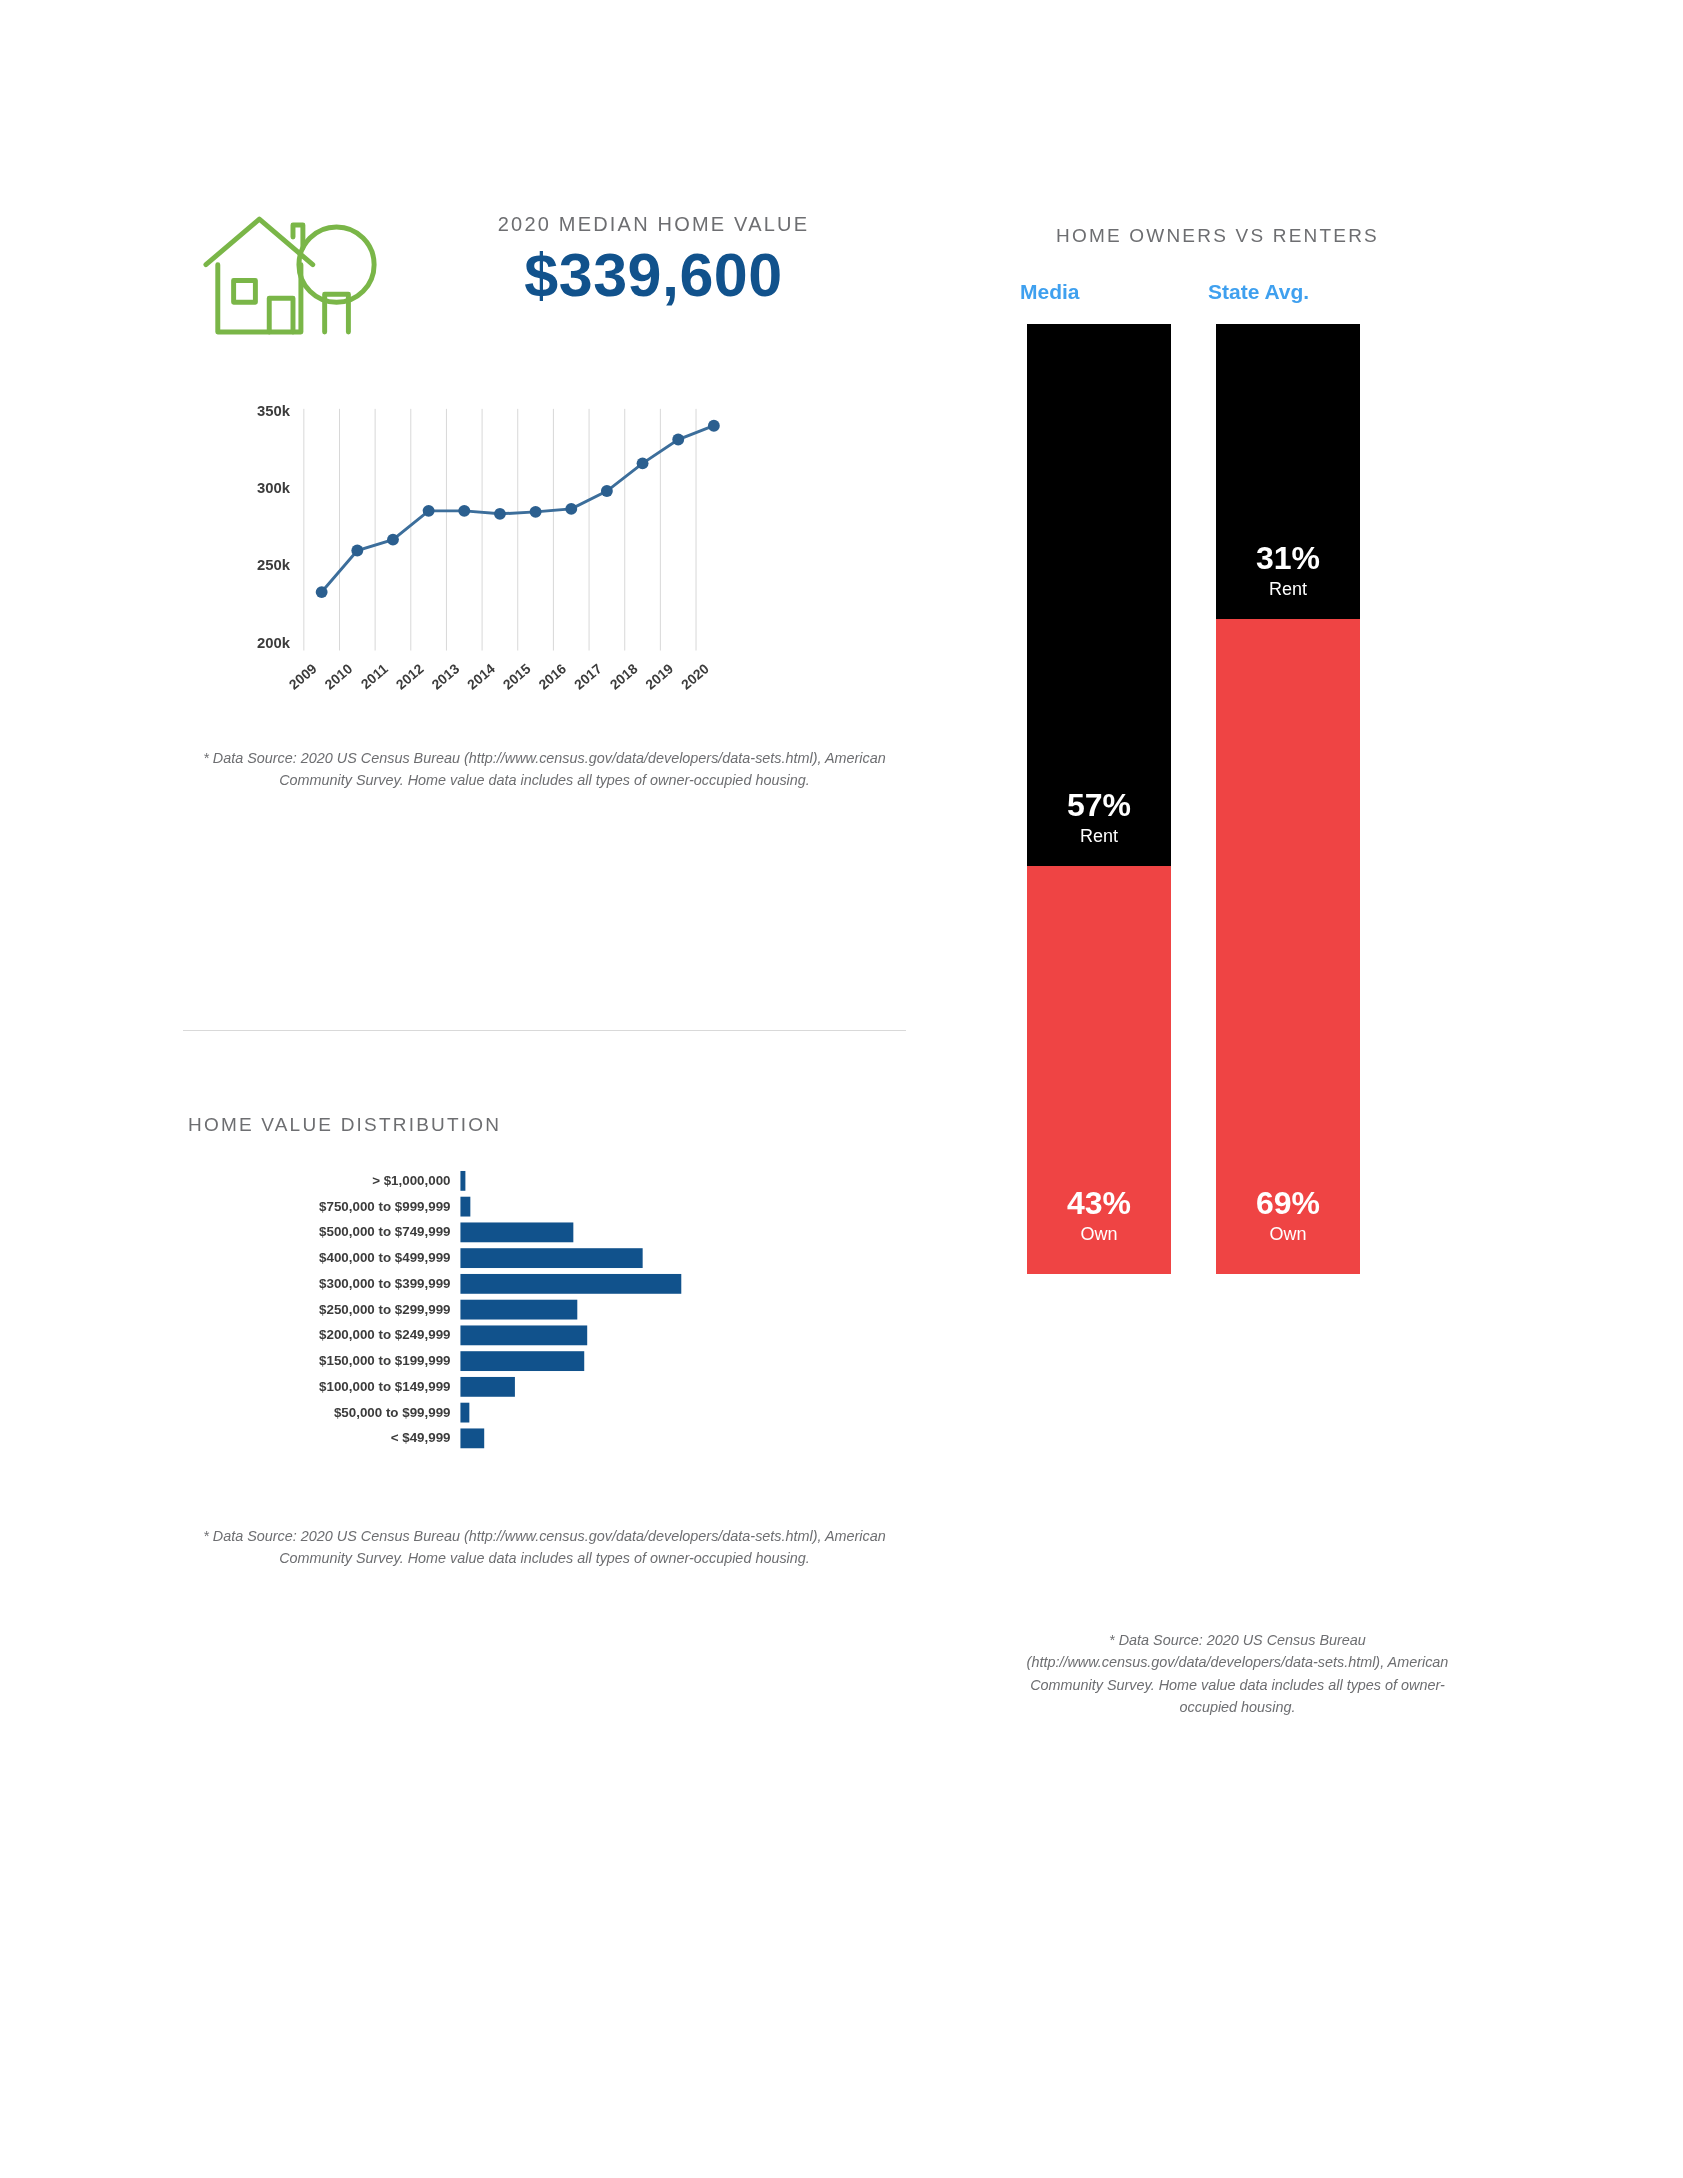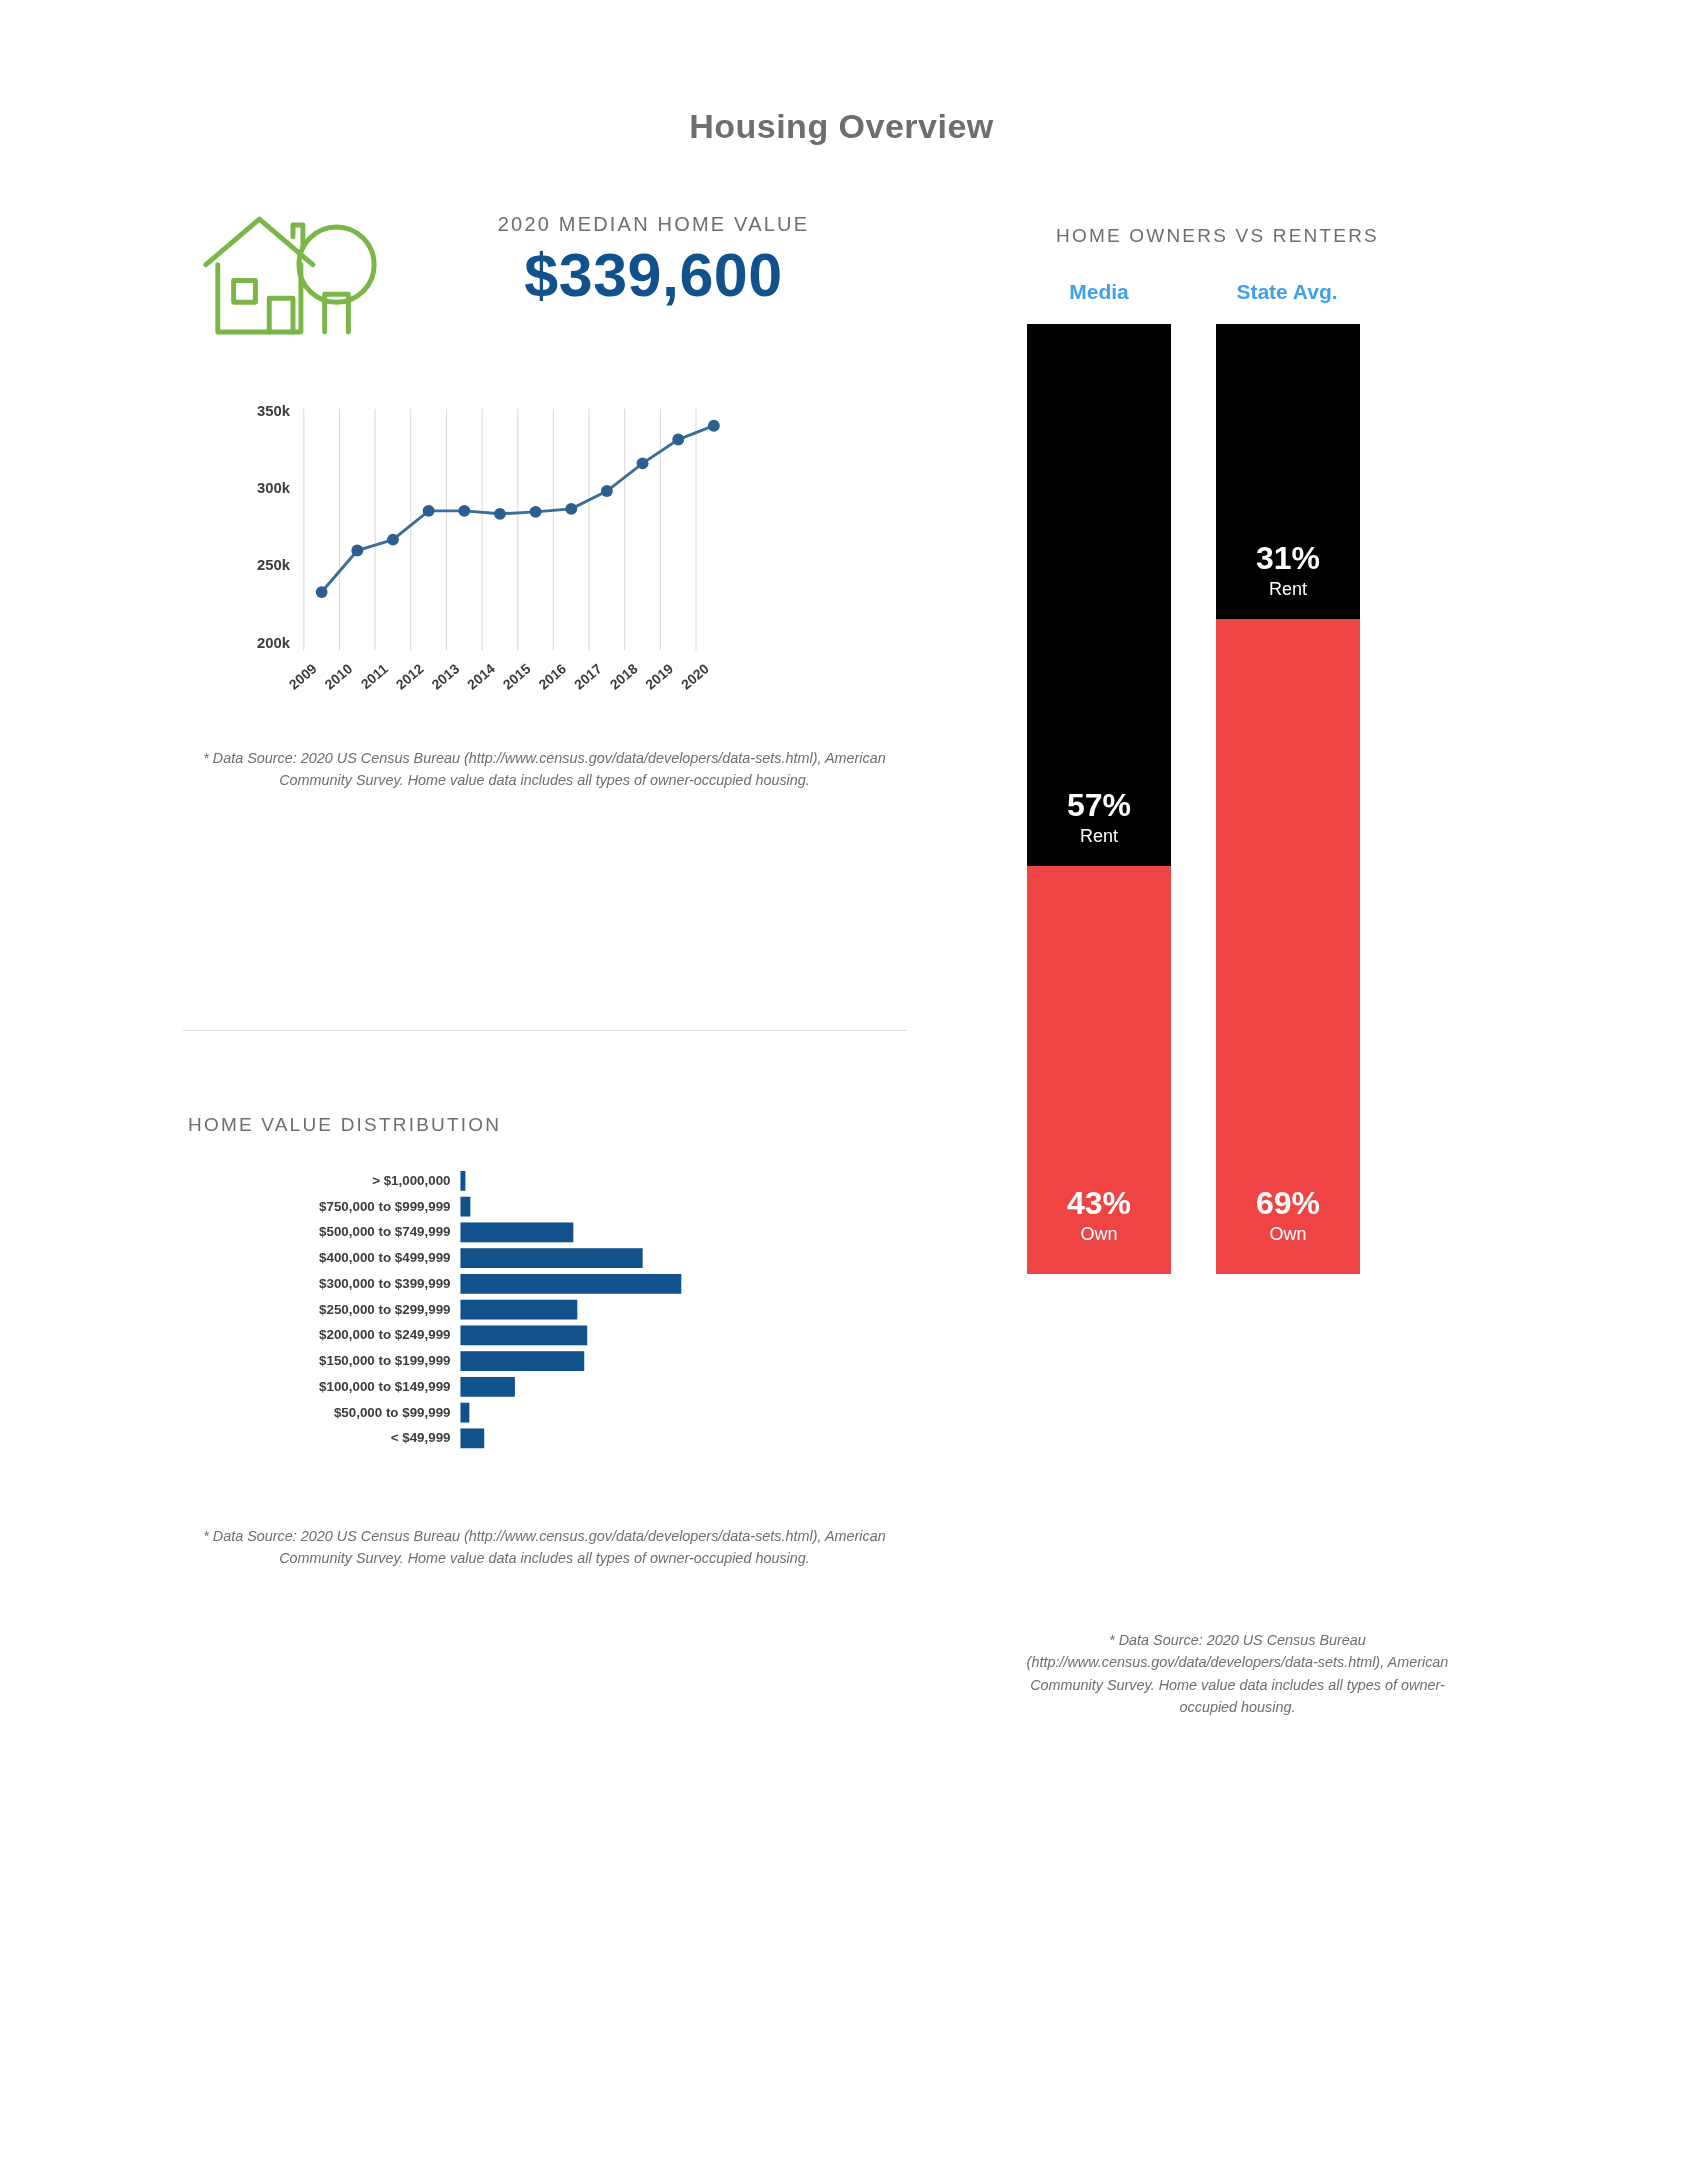--- a/index.html
+++ b/index.html
@@ -149,21 +149,20 @@
     letter-spacing: 2.2px;
     color: #6d6e71;
     font-weight: 500;
   }
   .col-head {
     position: absolute;
     top: 87px;
     font-size: 21px;
     font-weight: bold;
     color: #3fa0ef;
-    text-align: center;
     width: 158px;
   }
   .col-head.media { left: 30px; }
   .col-head.state { left: 218px; }
 
   .stack {
     position: absolute;
     top: 131px;
     width: 144px;
     height: 950px;
@@ -225,21 +224,20 @@
     font-size: 14px;
     font-weight: bold;
     fill: #3c3c3c;
   }
 </style>
 </head>
 <body>
 
 <div class="page">
 
-  <div class="page-title">Housing Overview</div>
 
   <div class="left-col">
 
     <div class="home-icon">
       <svg width="188" height="149" viewBox="0 0 190 150" xmlns="http://www.w3.org/2000/svg">
         <g fill="none" stroke="#7ab648" stroke-width="5" stroke-linejoin="round" stroke-linecap="round">
 
           <polyline points="8,62 62,16 116,62"></polyline>
 
           <polyline points="96,34 96,22 106,22 106,45"></polyline>

